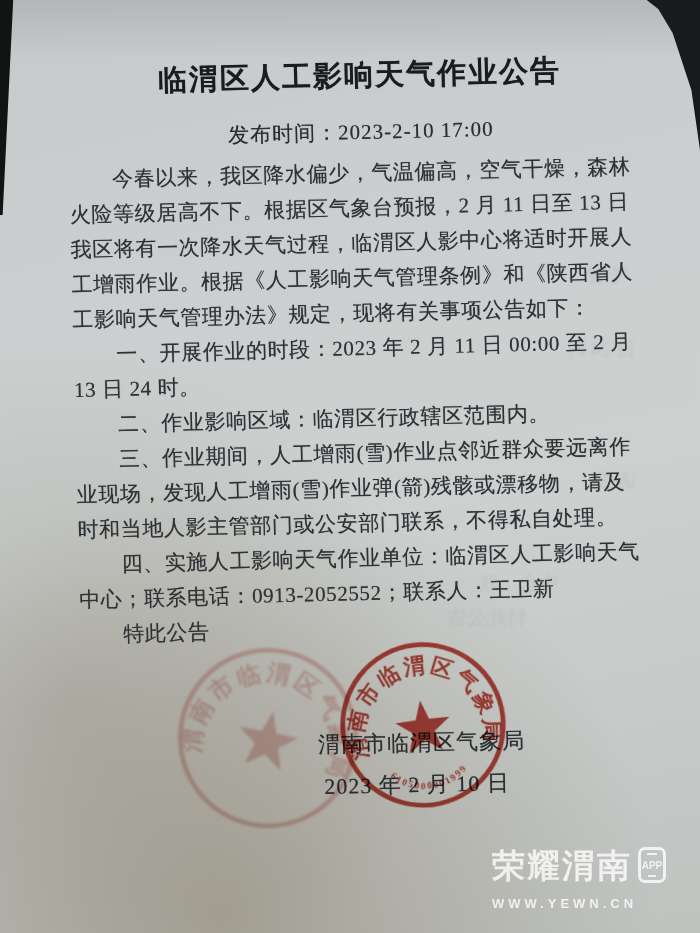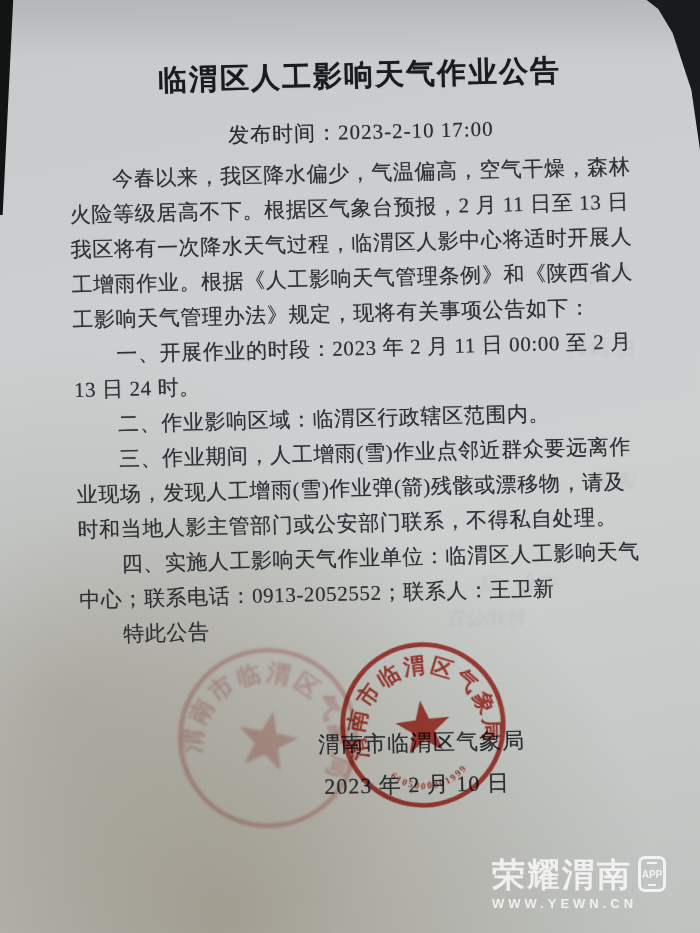--- a/index.html
+++ b/index.html
@@ -76,21 +76,21 @@
   }
   .wm-phone::before{
     content:"";position:absolute;top:3px;left:6px;right:6px;height:2px;
     background:rgba(255,255,255,0.78);
   }
   .wm-phone::after{
     content:"";position:absolute;bottom:3px;left:50%;width:8px;height:2px;
     transform:translateX(-50%);background:rgba(255,255,255,0.78);
   }
   .wm-app{font-size:10px;font-weight:bold;letter-spacing:0;}
-  .wm-url{font-size:13px;font-weight:bold;letter-spacing:4px;margin-top:4px;}
+  .wm-url{font-size:13px;font-weight:bold;letter-spacing:4px;margin-top:13px;}
 </style>
 </head>
 <body>
 
 <div class="photo">
 
   <div class="top-shade"></div>
   <div class="edge-left"></div>
   <div class="corner-tr"></div>
 

